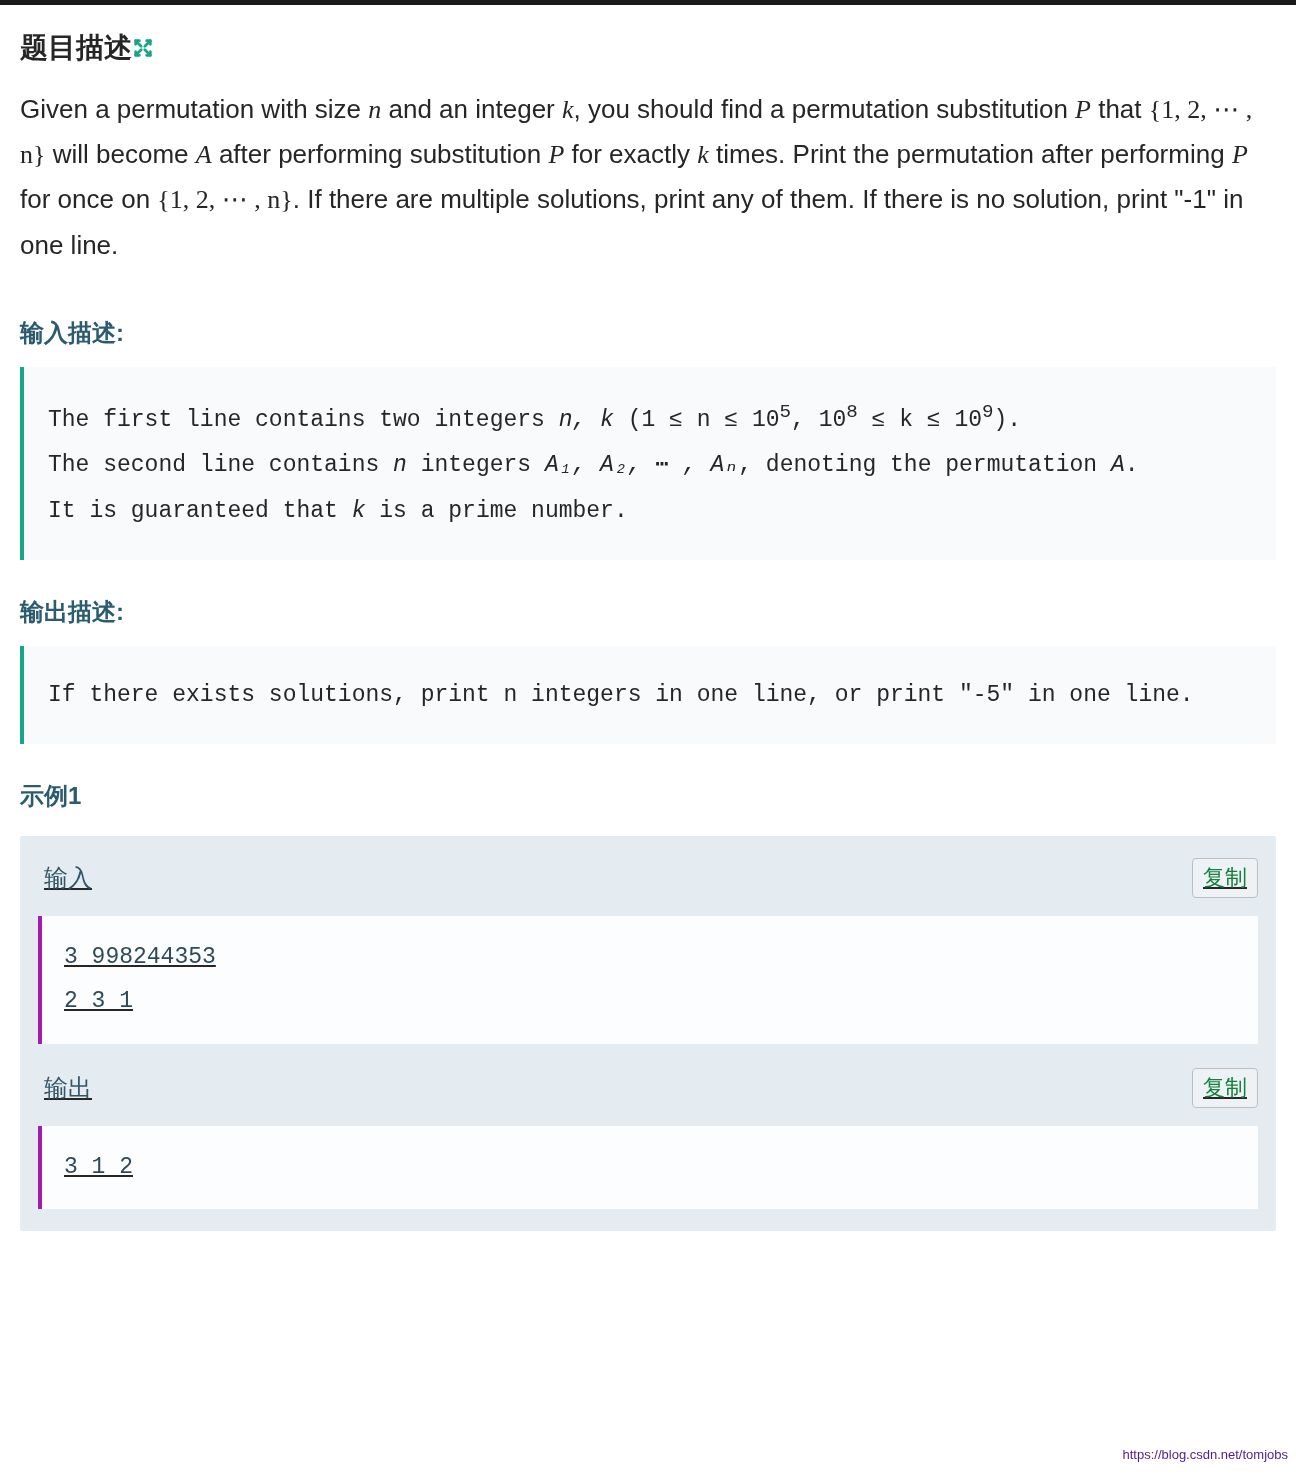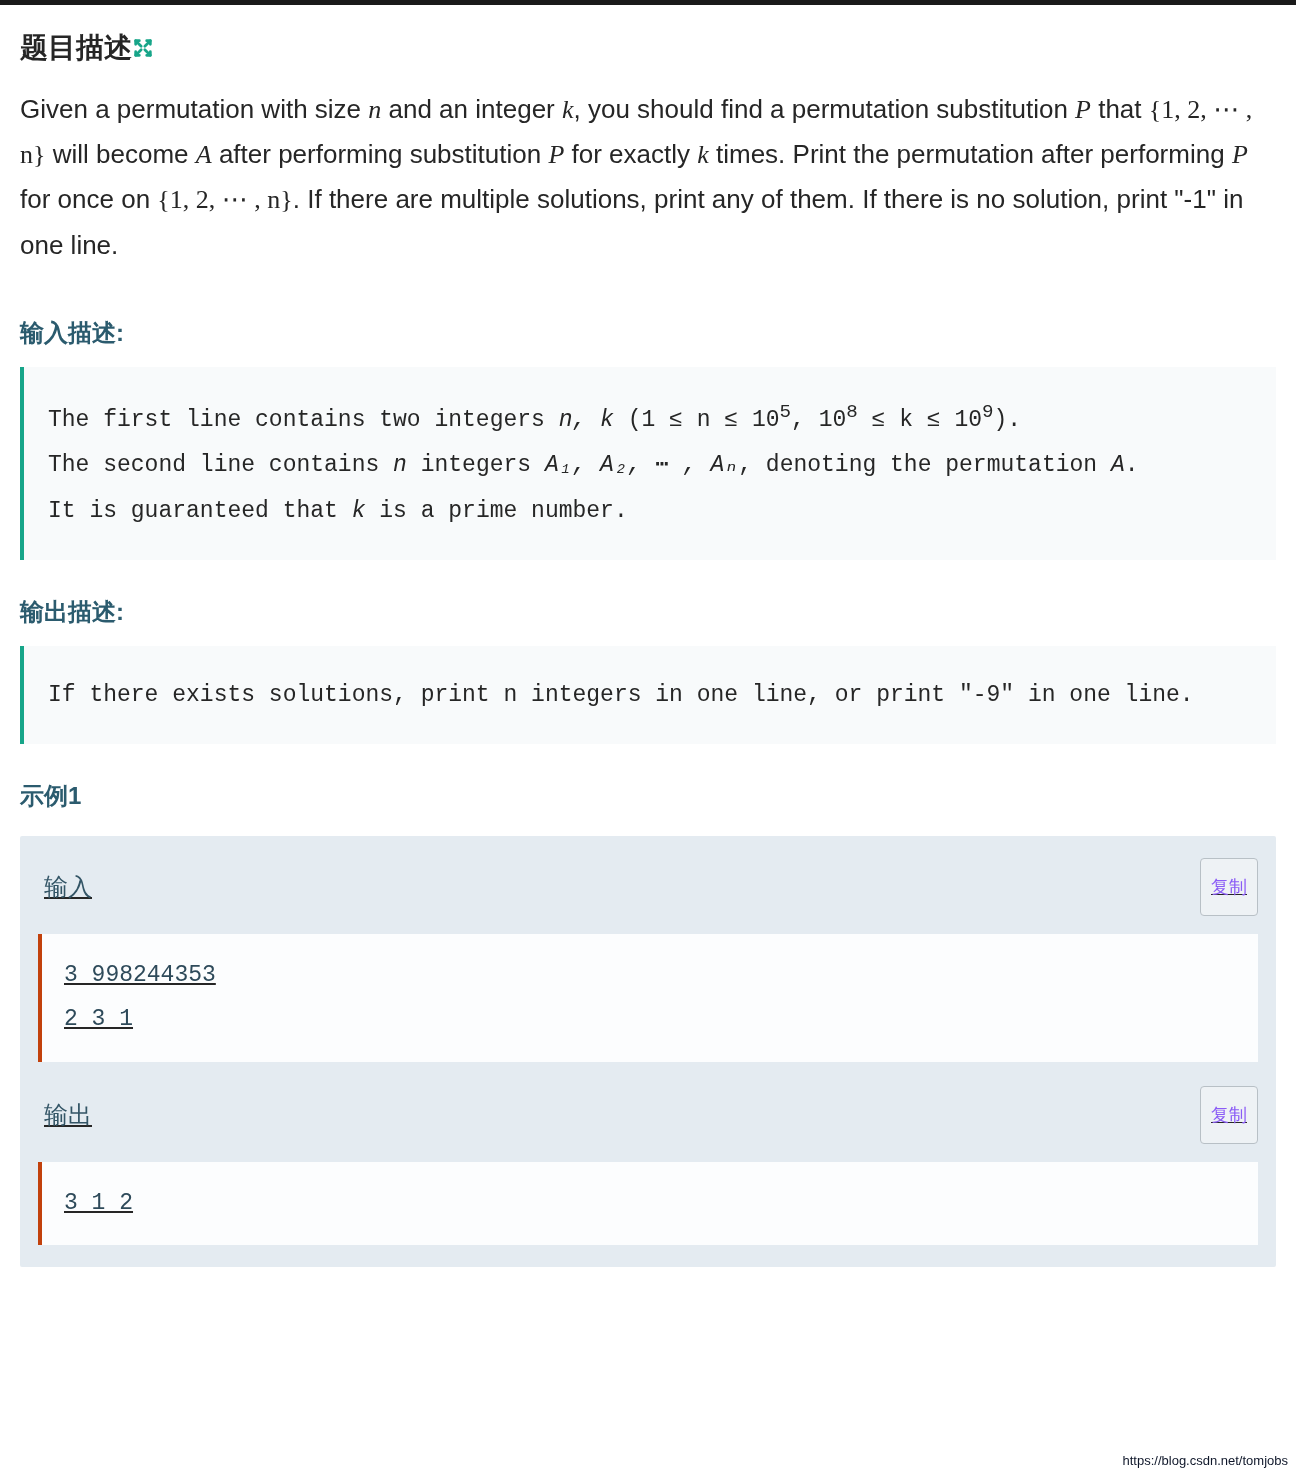--- a/index.html
+++ b/index.html
@@ -74,43 +74,43 @@
   }
   .io-label {
     font-size: 24px;
     color: #335566;
     padding-left: 6px;
   }
   .copy-btn {
     background: #eef2f5;
     border: 1px solid #b8c0c6;
     border-radius: 4px;
-    padding: 16px 10px;
-    font-size: 18px;
-    color: #8b5cf6;
+    padding: 4px 10px;
+    font-size: 22px;
+    color: #15803d;
     cursor: pointer;
   }
   .code-box {
     background: #fcfdfe;
-    border-left: 4px solid #c2410c;
+    border-left: 4px solid #a21caf;
     padding: 20px 22px;
     font-family: "Courier New", Courier, monospace;
     font-size: 23px;
     line-height: 1.9;
     color: #2e4a5a;
     white-space: pre;
     margin-bottom: 24px;
   }
   .code-box.last { margin-bottom: 0; }
   .watermark {
     position: fixed;
     right: 8px;
-    bottom: 12px;
+    bottom: 18px;
     font-size: 13px;
-    color: #0f172a;
+    color: #4c1d95;
   }
 </style>
 </head>
 <body>
 
 <div class="topbar"></div>
 
 <div class="container">
 
   <div class="title-row">
@@ -135,21 +135,21 @@
     <div>
       <span>The second line contains </span><span class="math">n</span><span> integers </span><span class="math">A₁, A₂, ⋯ , Aₙ</span><span>, denoting the permutation </span><span class="math">A</span><span>.</span>
     </div>
     <div>
       <span>It is guaranteed that </span><span class="math">k</span><span> is a prime number.</span>
     </div>
   </div>
 
   <div class="section-label">输出描述:</div>
   <div class="desc-box">
-    <span>If there exists solutions, print n integers in one line, or print "-9" in one line.</span>
+    <span>If there exists solutions, print n integers in one line, or print "-5" in one line.</span>
   </div>
 
   <div class="example-label">示例1</div>
 
   <div class="example-box">
     <div class="io-header">
       <div class="io-label">输入</div>
       <button class="copy-btn">复制</button>
     </div>
     <div class="code-box">3 998244353

